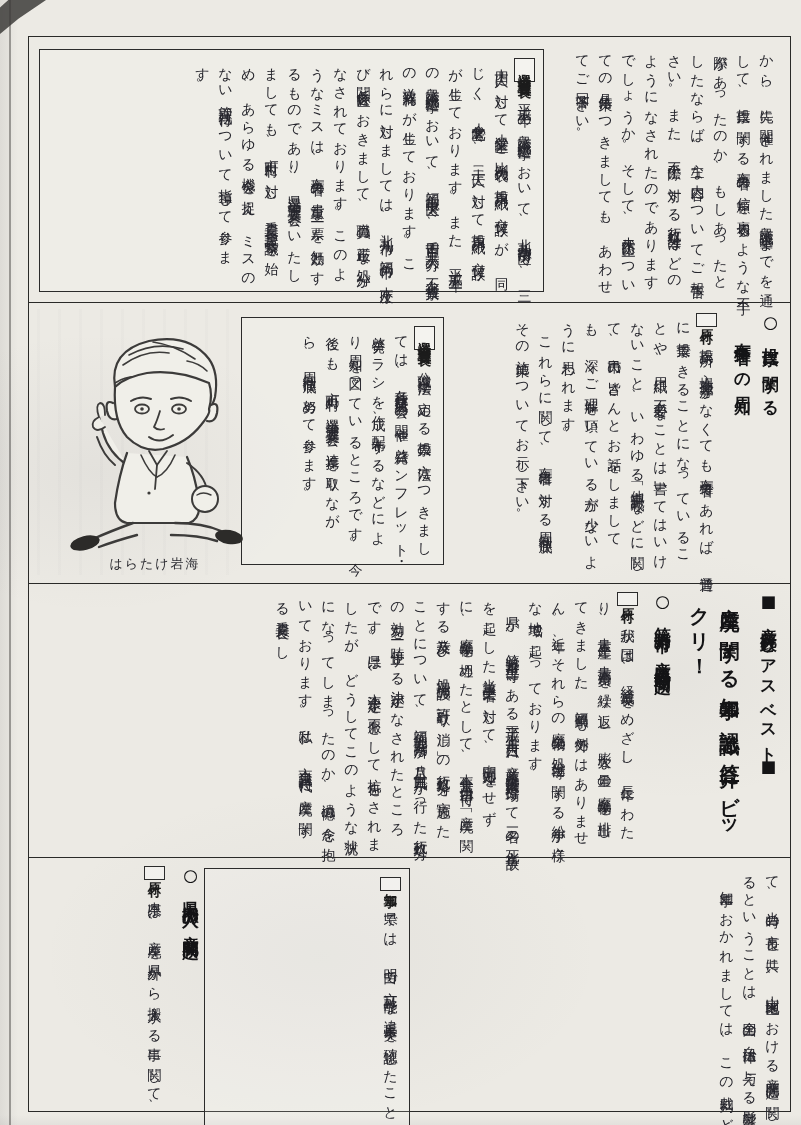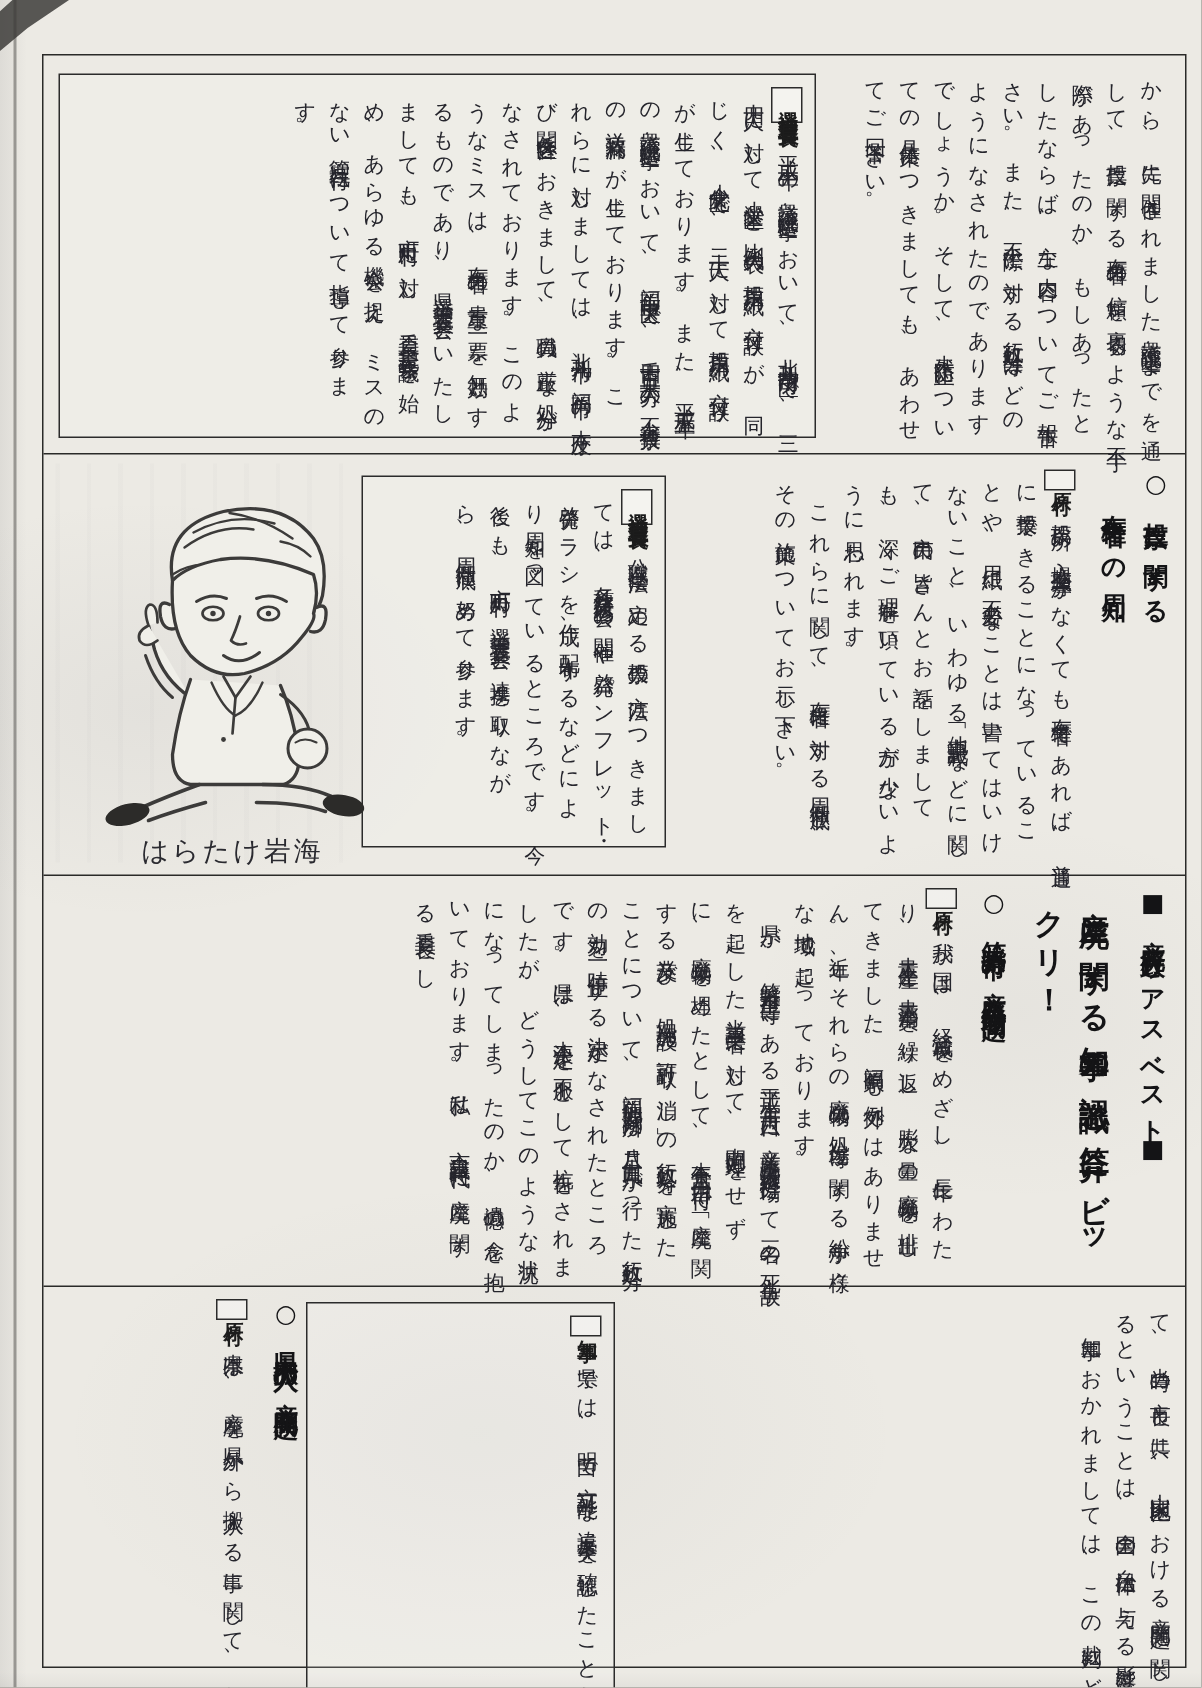--- a/index.html
+++ b/index.html
@@ -38,21 +38,21 @@
   .b2-right{width:326px;padding-top:4px;box-sizing:border-box;}
   .b2-right .vhead{margin-block-end:10px;}
   .hl{display:block;}
   .hl2{text-indent:1em;}
   .b2-abox{width:203px;margin:8px 14px 10px 0;}
   .b2-cartoon{flex:1;position:relative;}
   .bleed{position:absolute;inset:0;opacity:.5;
         background:repeating-linear-gradient(90deg, rgba(105,105,115,.055) 0 3px, transparent 3px 21px);}
   .cartoon-wrap{position:absolute;left:18px;top:16px;width:200px;text-align:center;}
   .cartoon-svg{display:block;margin:0 auto;}
-  .caption{margin-top:2px;font-size:18px;letter-spacing:2px;color:#2a2a30;}
+  .caption{margin-top:2px;font-size:13px;letter-spacing:2px;color:#2a2a30;}
   
   .band3{height:274px;padding:8px 8px 8px 8px;}
   .b3-flow{flex:1;}
   .b3-flow .vhead{margin-block-end:9px;}
   .b3-q{margin-block-start:2px;}
   
   .band4{flex:1;padding:6px 6px 8px 8px;}
   .b4-q{width:362px;padding-top:2px;box-sizing:border-box;}
   .b4-abox{width:206px;margin:4px 12px 4px 0;}
   .b4-left{flex:1;padding-top:2px;}

